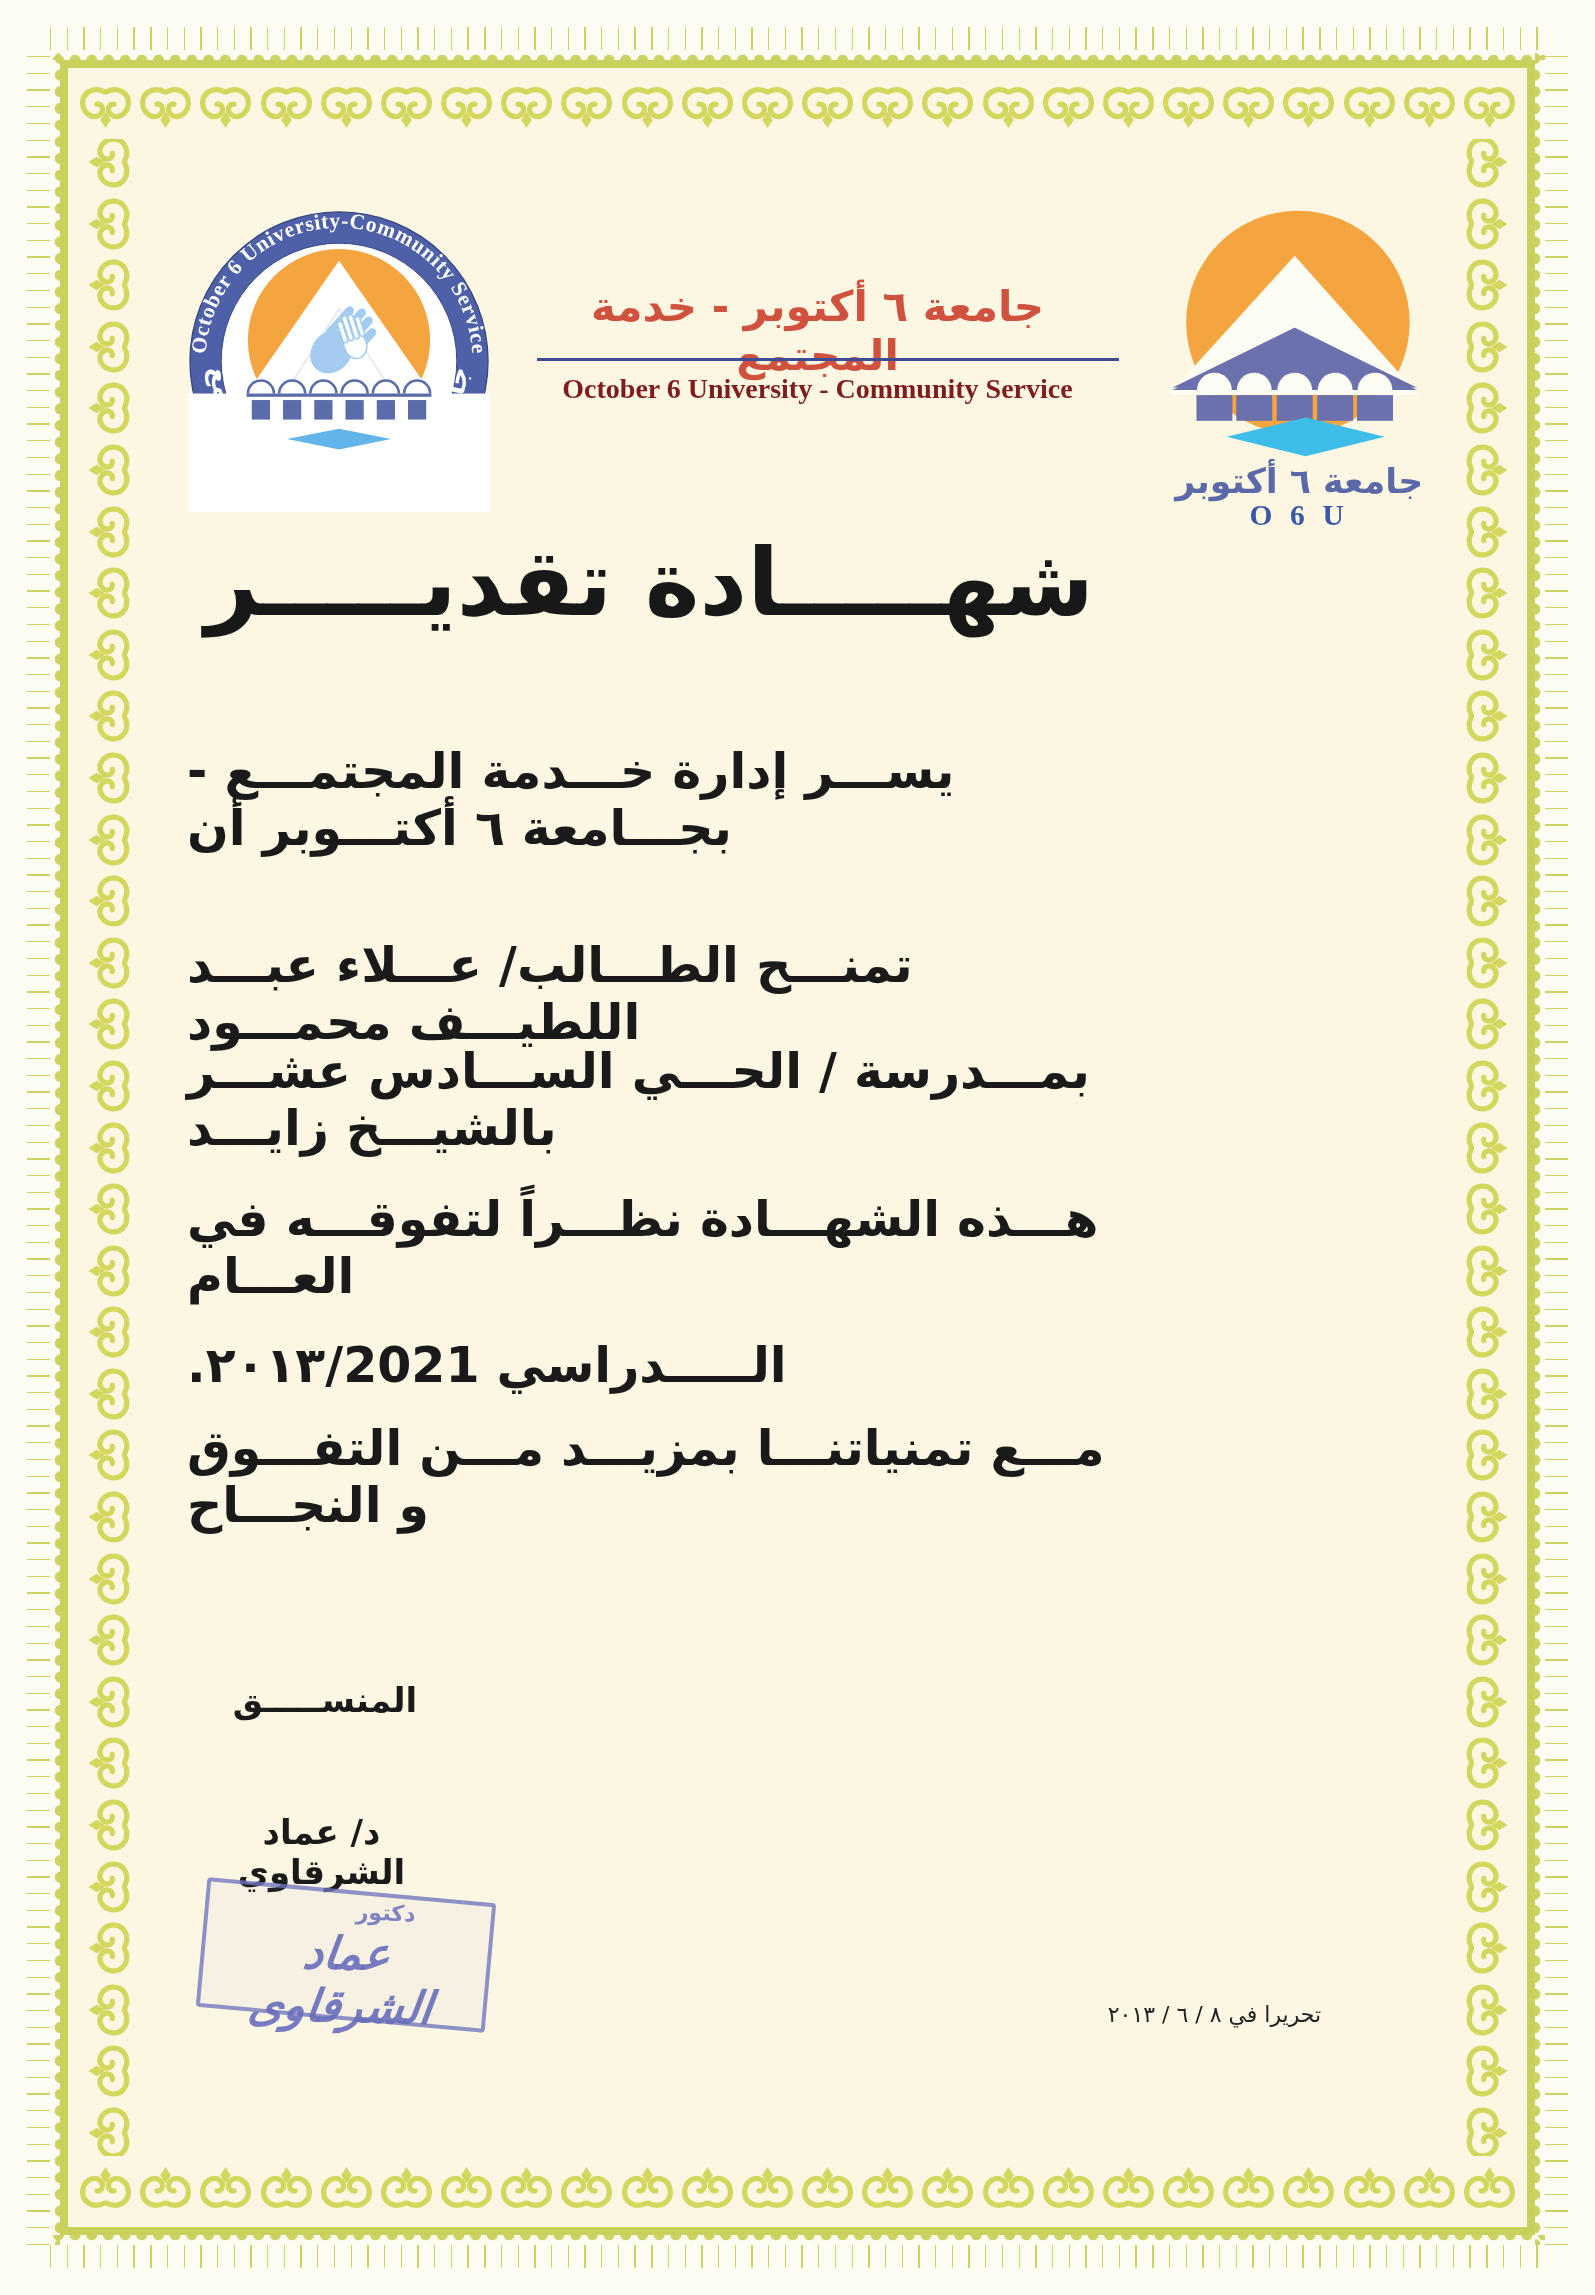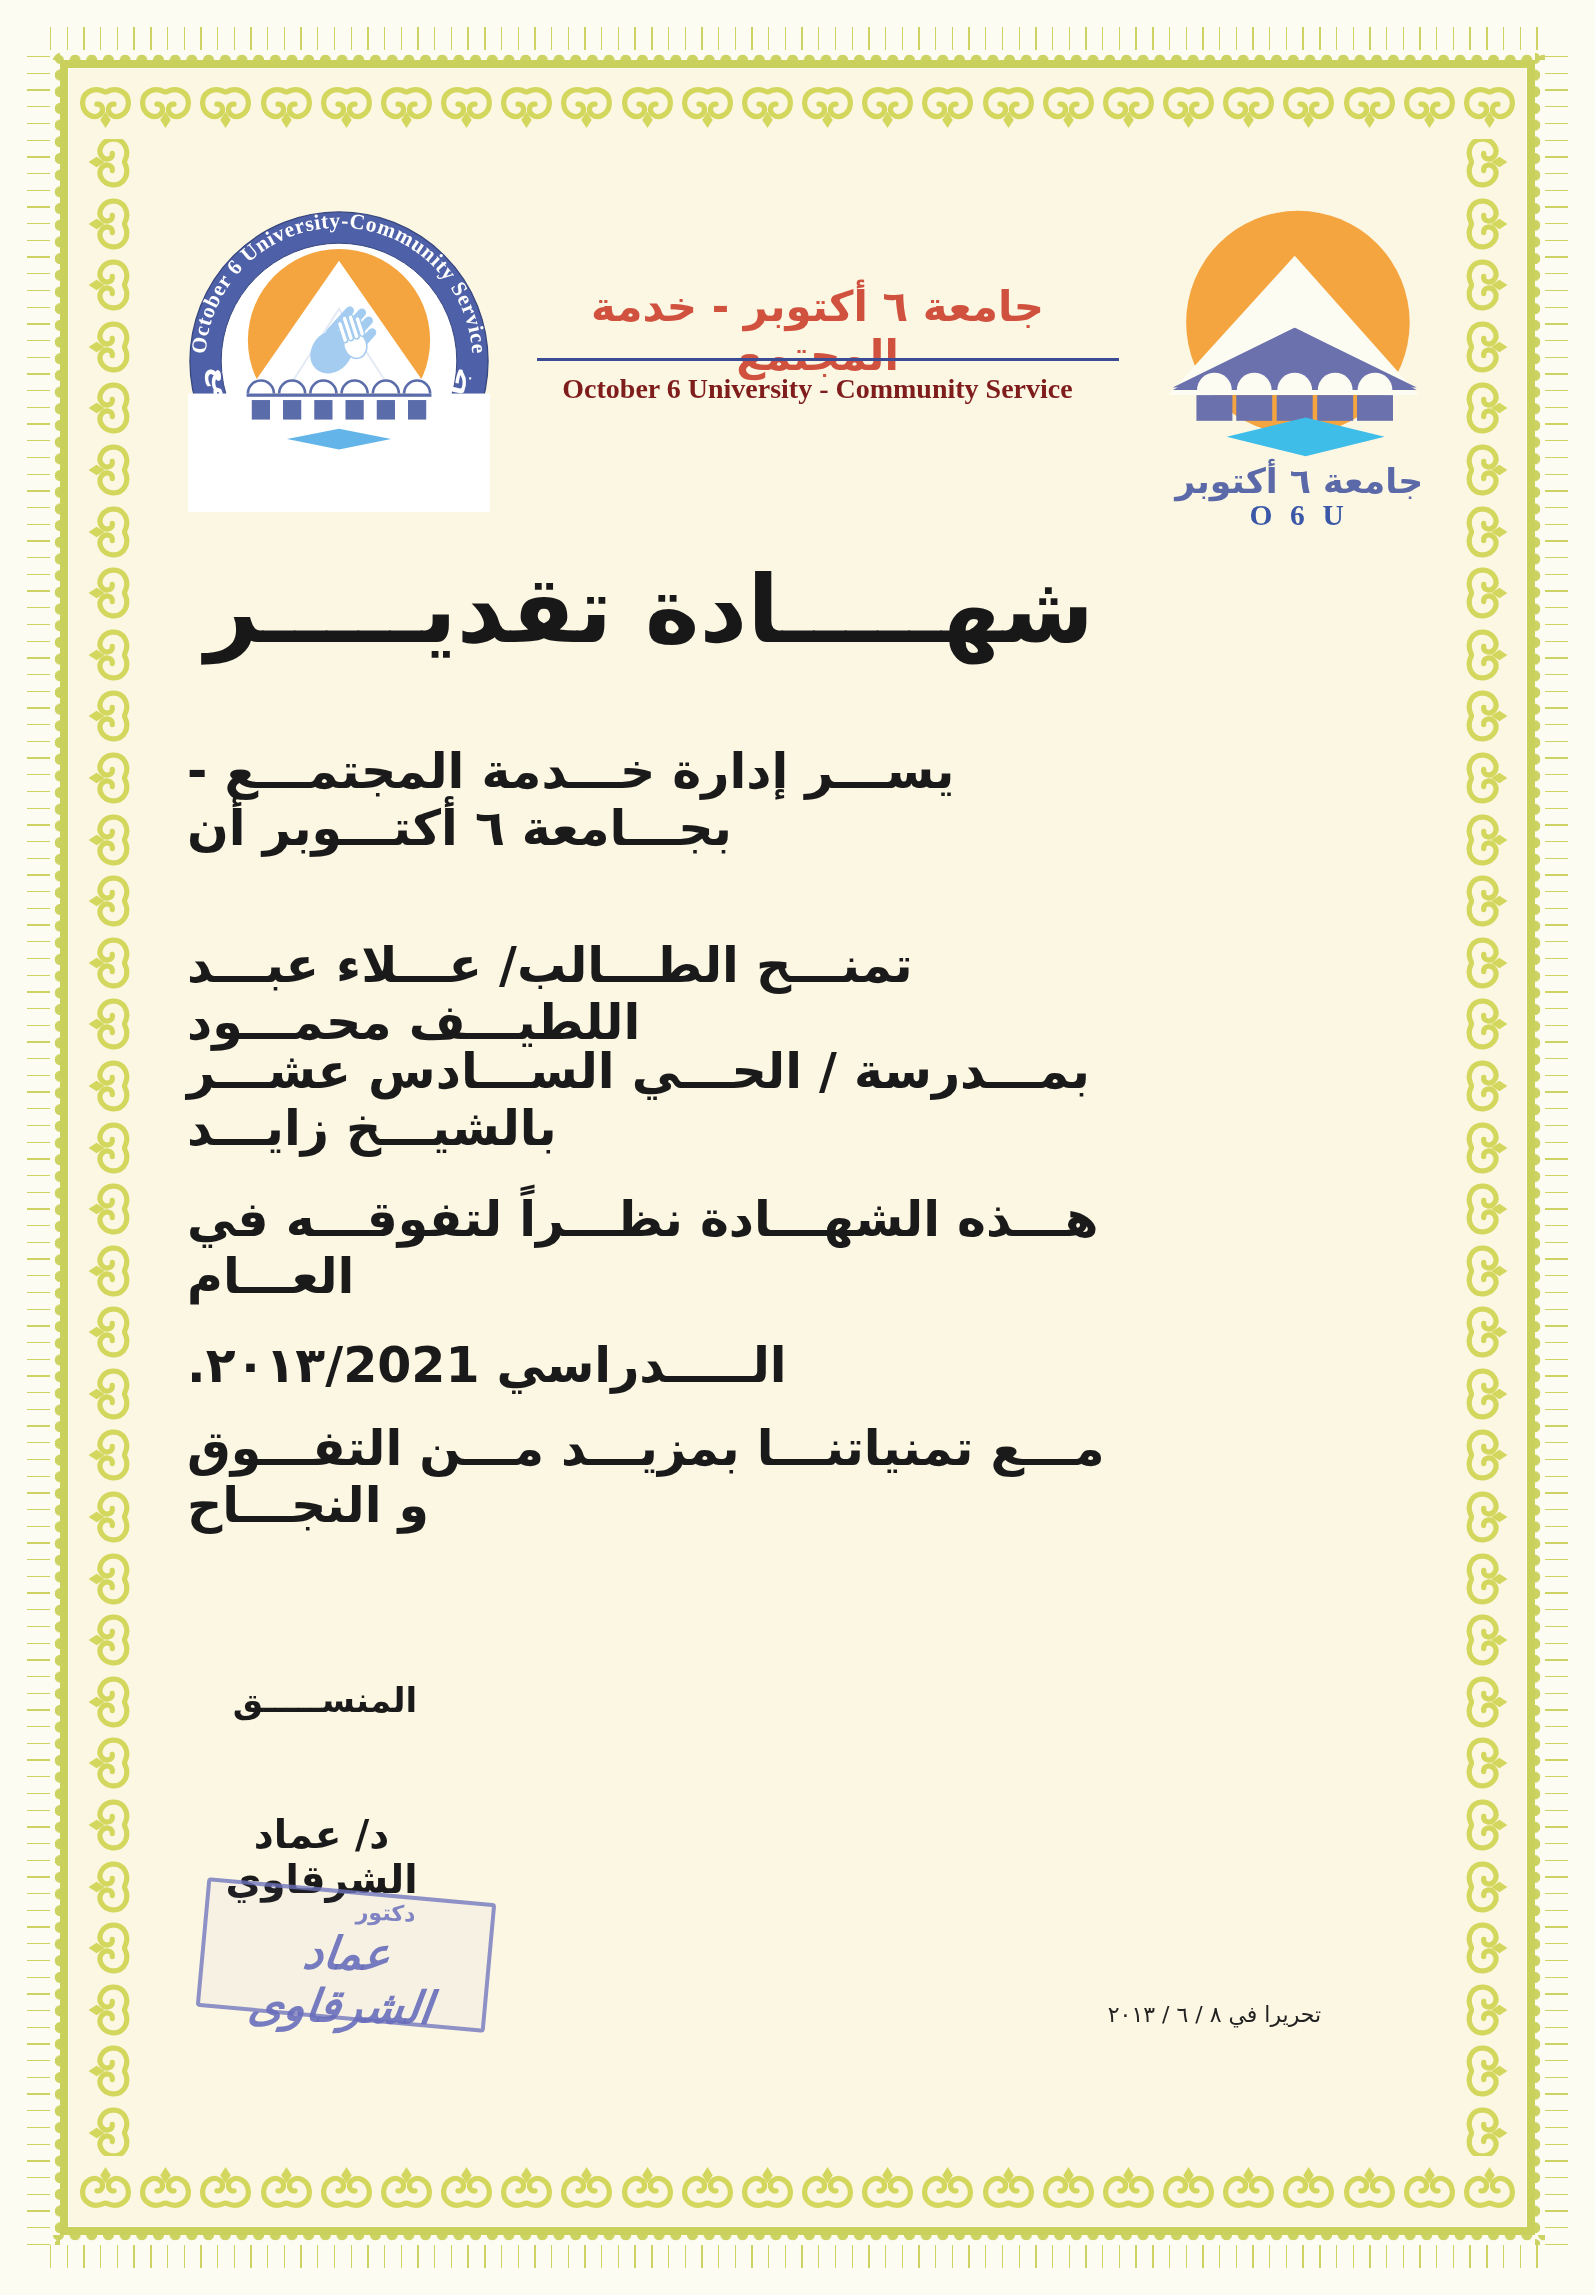--- a/index.html
+++ b/index.html
@@ -47,33 +47,33 @@
   .header-ar{position:absolute;left:515px;width:605px;top:282px;direction:rtl;text-align:center;
     font-size:42px;font-weight:bold;color:#d0523e;}
   .header-divider{position:absolute;left:537px;width:582px;top:358px;height:2.6px;background:#3c4c94;}
   .header-en{position:absolute;left:515px;width:605px;top:373px;text-align:center;
     font-family:"Liberation Serif",serif;font-size:28px;font-weight:bold;color:#7f1d1d;}
   
   .seal-left{position:absolute;left:188px;top:210px;width:302px;height:302px;}
   .logo-right{position:absolute;left:1150px;top:196px;width:283px;height:334px;}
   
   .cert-title{position:absolute;left:180px;width:939px;top:529px;direction:rtl;text-align:center;
-    font-size:93px;font-weight:bold;color:#181818;margin-top:27px;}
+    font-size:93px;font-weight:bold;color:#181818;}
   .body-line{position:absolute;left:187px;width:965px;direction:rtl;text-align:left;
     font-size:49px;font-weight:bold;color:#1a1a1a;}
   .body-line.l1{top:743px;}
   .body-line.l2{top:893px;margin-top:44px;}
   .body-line.l3{top:1043px;}
   .body-line.l4{top:1191px;}
   .body-line.l5{top:1337px;}
   .body-line.l6{top:1420px;}
   .coordinator{position:absolute;left:219px;width:212px;top:1680px;direction:rtl;text-align:center;
     font-size:34px;font-weight:bold;color:#1a1a1a;}
   .signer-name{position:absolute;left:193px;width:257px;top:1812px;direction:rtl;text-align:center;
-    font-size:39px;font-weight:bold;color:#1a1a1a;}
+    font-size:34px;font-weight:bold;color:#1a1a1a;}
   
   .stamp{position:absolute;left:201px;top:1890px;width:282px;height:122px;
     transform:rotate(5.2deg);border:4.5px solid rgba(112,117,190,0.78);border-radius:3.9px;
     background:rgba(140,145,210,0.05);}
   .stamp-title{position:absolute;top:2.6px;left:52%;direction:rtl;font-size:22px;font-weight:bold;
     color:rgba(108,113,188,0.85);transform:rotate(-3deg);}
   .stamp-name{position:absolute;top:33px;left:0;width:100%;direction:rtl;text-align:center;
     font-size:45px;font-weight:bold;font-style:italic;color:rgba(104,109,186,0.9);
     transform:rotate(-4deg) skewX(-6deg);letter-spacing:1.3px;}
   

